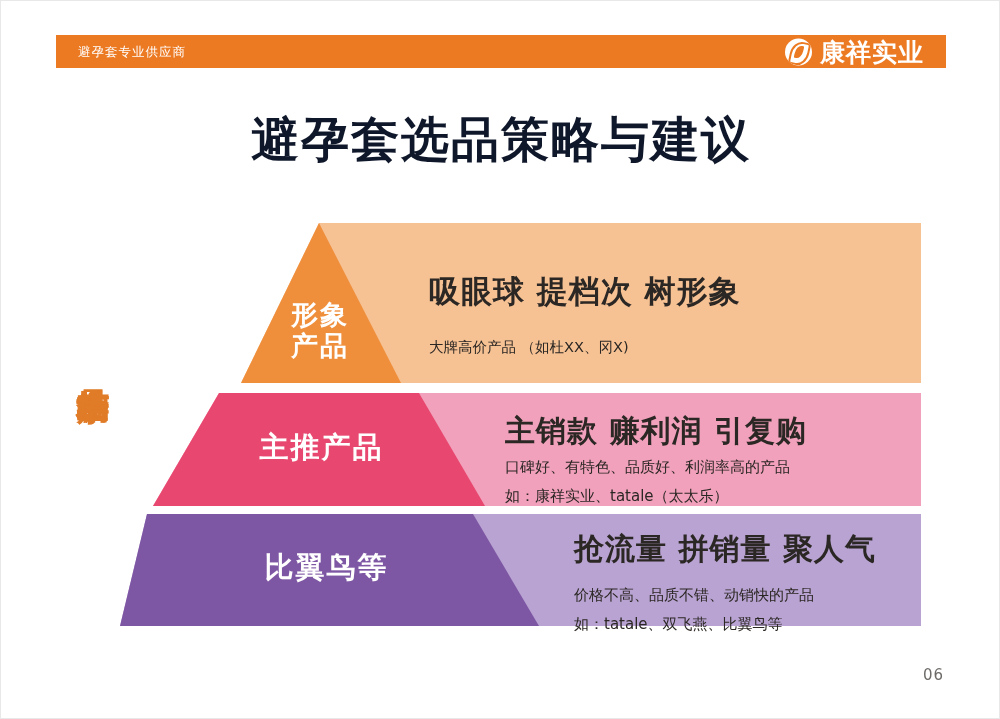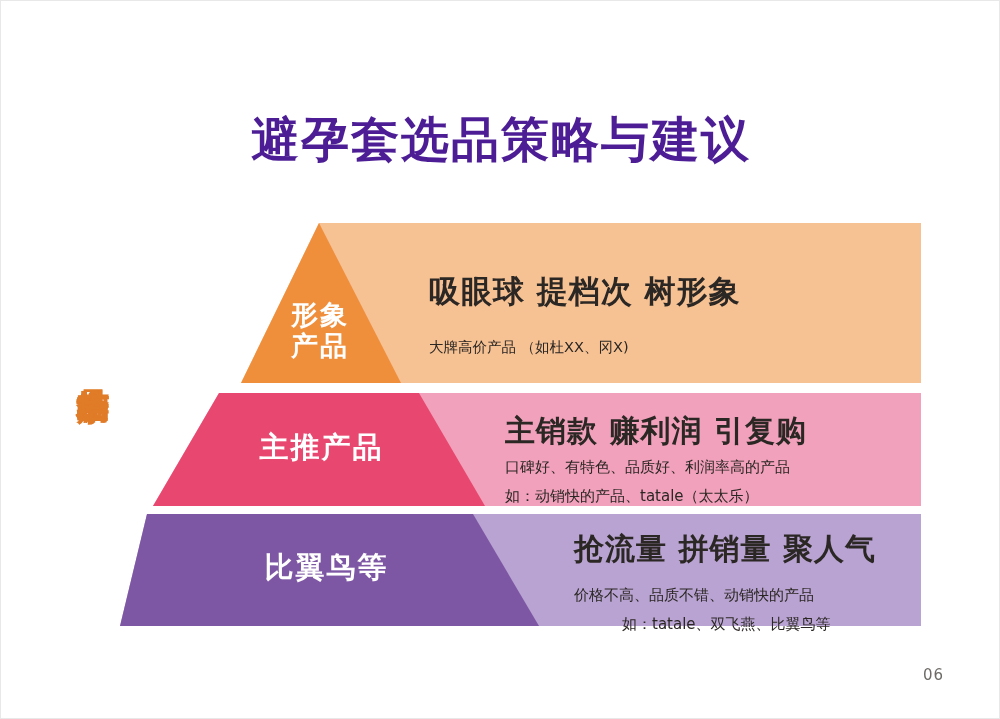--- a/index.html
+++ b/index.html
@@ -182,39 +182,47 @@
   #tier3-label {
     left: 243px;
     top: 550px;
     width: 165px;
     font-size: 29px;
   }
   #tier3-body { left: 573px; top: 530px; }
   #tier3-body .tier-headline { font-size: 30px; }
   #tier3-body .tier-sub { font-size: 15px; }
   #tier3-body .sub1 { margin-top: 16px; }
-  #tier3-body .sub2 { margin-top: 4px; margin-left: 48px; }
+  #tier3-body .sub2 { margin-top: 4px; }
 
   
   .page-number {
     position: absolute;
     right: 55px;
     bottom: 34px;
     color: #6d6a67;
     font-size: 15px;
     letter-spacing: 1px;
   }
 </style>
 </head>
 <body>
 
 <div class="slide">
 
-
-  <div class="slide-title" style="color: #4c1d95;">避孕套选品策略与建议</div>
+  <div class="header-band" style="background: rgb(236, 122, 35);">
+    <div class="header-tagline">避孕套专业供应商</div>
+
+    <div class="brand-block">
+      <span class="brand-mark"></span>
+      <span class="brand-name">康祥实业</span>
+    </div>
+  </div>
+
+  <div class="slide-title" style="color: #0f172a;">避孕套选品策略与建议</div>
 
   <div class="vertical-caption" style="color: rgb(224, 123, 40);">产品结构金字塔</div>
 
   <svg class="pyramid" viewBox="0 0 1000 719">
 
     <polygon id="svg-t1-light" points="318,222 920,222 920,382 240,382" fill="#f6c193"></polygon>
     <polygon id="svg-t1-dark" points="318,222 400,382 240,382" fill="#ef8f3c"></polygon>
 
     <polygon id="svg-t2-light" points="218,392 920,392 920,505 152,505" fill="#f2a1bc"></polygon>
     <polygon id="svg-t2-dark" points="218,392 418,392 484,505 152,505" fill="#e8486f"></polygon>
@@ -229,21 +237,21 @@
   </div>
   <div class="tier-body" id="tier1-body">
     <div class="tier-headline">吸眼球 提档次 树形象</div>
     <div class="tier-sub">大牌高价产品 （如杜XX、冈X)</div>
   </div>
 
   <div class="tier-label" id="tier2-label">主推产品</div>
   <div class="tier-body" id="tier2-body">
     <div class="tier-headline">主销款 赚利润 引复购</div>
     <div class="tier-sub sub1">口碑好、有特色、品质好、利润率高的产品</div>
-    <div class="tier-sub sub2">如：动销快的产品、tatale（太太乐）</div>
+    <div class="tier-sub sub2">如：康祥实业、tatale（太太乐）</div>
   </div>
 
   <div class="tier-label" id="tier3-label">比翼鸟等</div>
   <div class="tier-body" id="tier3-body">
     <div class="tier-headline">抢流量 拼销量 聚人气</div>
     <div class="tier-sub sub1">价格不高、品质不错、动销快的产品</div>
     <div class="tier-sub sub2">如：tatale、双飞燕、比翼鸟等</div>
   </div>
 
   <div class="page-number" style="color: rgb(109, 106, 103);">06</div>

